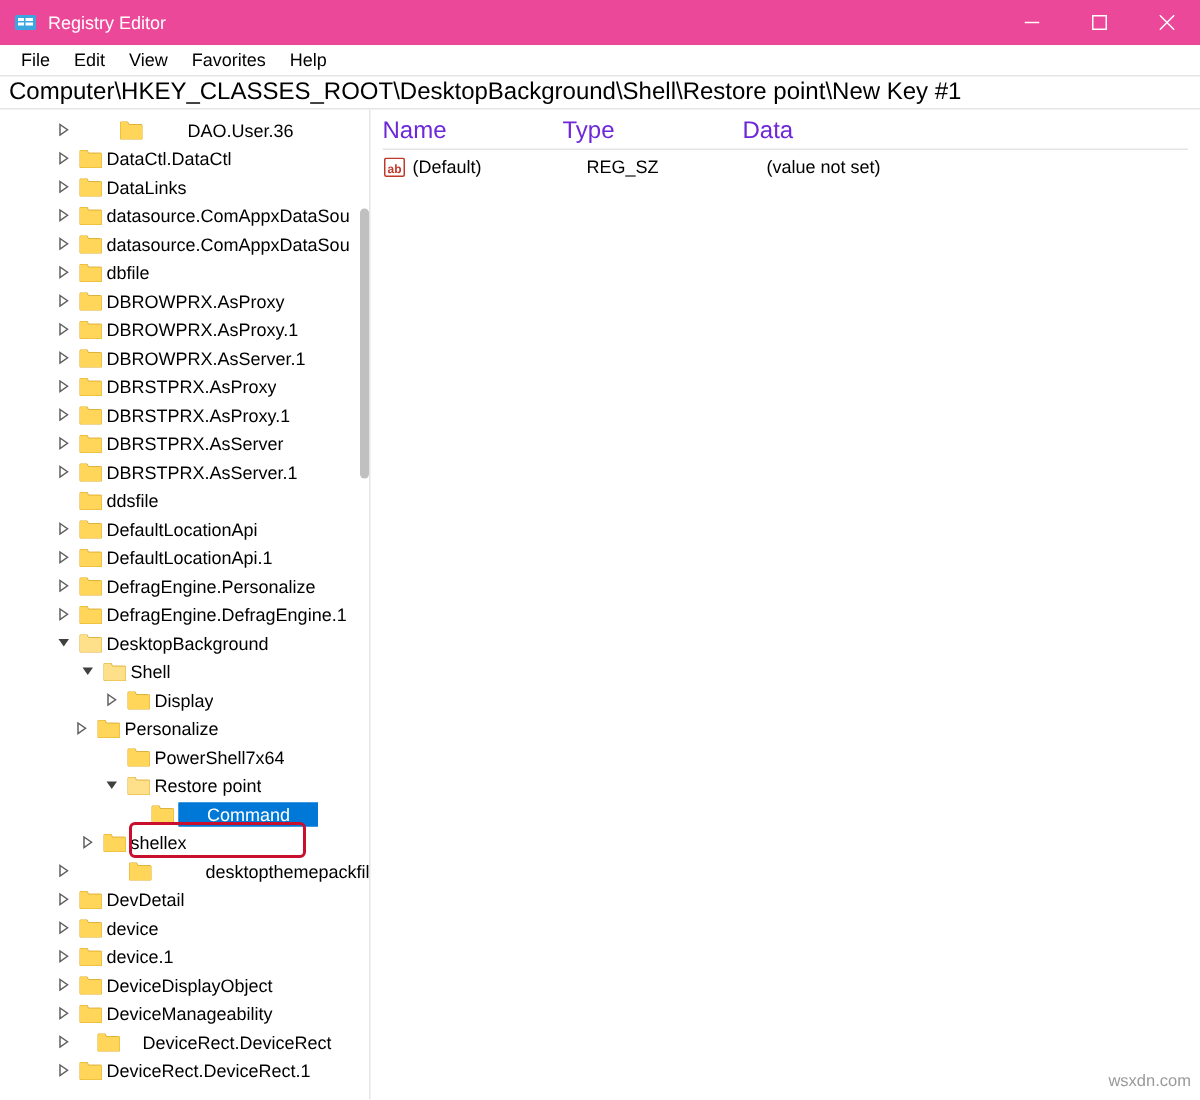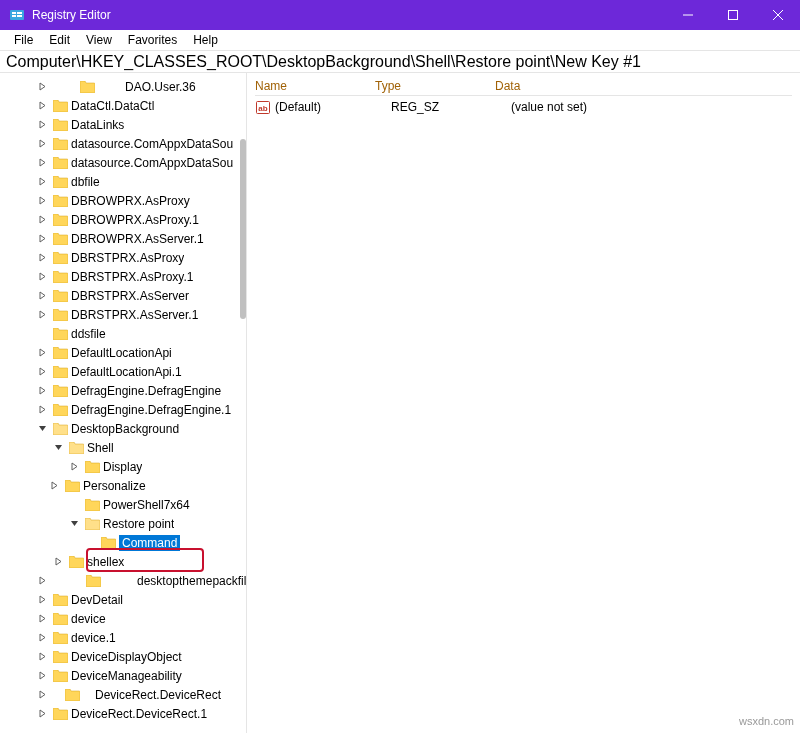--- a/index.html
+++ b/index.html
@@ -1,35 +1,35 @@
 <!DOCTYPE html>
 <html><head>
 <meta charset="utf-8">
 <style>
 * { box-sizing: border-box; margin: 0; padding: 0; font-family: "Segoe UI", Tahoma, sans-serif; }
 body { background: #fff; width: 800px; height: 733px; overflow: hidden; font-size: 12px; color: #000; }
-.titlebar { background: #6d28d9; color: #fff; height: 30px; display: flex; align-items: center; padding-left: 8px; }
+.titlebar { background: #ec4899; color: #fff; height: 30px; display: flex; align-items: center; padding-left: 8px; }
 .titlebar .icon-slot { width: 18px; height: 18px; margin-right: 6px; display: flex; align-items: center; justify-content: center; }
 .titlebar .title { flex: 1; font-size: 12px; }
 .titlebar .win-btns { display: flex; }
 .titlebar .win-btn { width: 45px; height: 30px; display: flex; align-items: center; justify-content: center; color: #fff; }
 .menubar { height: 21px; display: flex; align-items: center; padding: 0 6px; border-bottom: 1px solid #e5e5e5; }
 .menubar .menu-item { padding: 2px 8px; font-size: 12px; }
 .addressbar { height: 22px; border-bottom: 1px solid #e5e5e5; padding: 2px 6px; font-size: 16px; display: flex; align-items: center; }
 .main { display: flex; height: calc(733px - 30px - 21px - 22px); }
 .tree-pane { width: 247px; border-right: 1px solid #e5e5e5; overflow: hidden; position: relative; padding-top: 4px; }
 .tree-scroll { position: absolute; right: 0; top: 10%; width: 6px; height: 180px; background: #c0c0c0; border-radius: 3px; }
 .tree-node { display: flex; align-items: center; height: 19px; white-space: nowrap; padding-left: 0; }
 .exp { width: 14px; text-align: center; font-size: 10px; color: #666; flex-shrink: 0; }
 .fold { width: 16px; height: 14px; flex-shrink: 0; display: flex; align-items: center; justify-content: center; margin-right: 3px; }
 .tn-label { font-size: 12px; }
-.editing { background: #0078d7; color: #fff; padding: 0 2px; border: 1px solid #0078d7; }
+.editing { background: #0078d7; color: #fff; padding: 0 18px; border: 1px solid #0078d7; }
 .highlight-box { position: absolute; border: 2px solid #c8102e; border-radius: 4px; pointer-events: none; }
 .details-pane { flex: 1; padding: 4px 8px; }
-.dp-head { display: flex; font-size: 12px; color: #a16207; border-bottom: 1px solid #e5e5e5; }
+.dp-head { display: flex; font-size: 16px; color: #6d28d9; border-bottom: 1px solid #e5e5e5; }
 .dp-col { padding: 2px 0; }
 .dp-col.name { width: 120px; }
 .dp-col.type { width: 120px; }
 .dp-col.data { flex: 1; }
 .dp-row { display: flex; align-items: center; font-size: 12px; padding: 2px 0; }
 .val-icon { width: 16px; height: 14px; margin-right: 4px; display: flex; align-items: center; justify-content: center; }
 .watermark { position: absolute; right: 6px; bottom: 6px; font-size: 11px; color: #999; }
 svg { display: block; }
 .trunc { overflow: hidden; text-overflow: clip; }
 </style>
@@ -292,21 +292,21 @@
         <span class="exp">
           <svg width="9" height="9">
             <path d="M2 1 L7 4.5 L2 8 Z" fill="none" stroke="#606060" stroke-width="1"></path>
           </svg>
         </span>
         <span class="fold">
           <svg width="15" height="12" viewBox="0 0 15 12">
             <path d="M0 2 L0 11 Q0 12 1 12 L14 12 Q15 12 15 11 L15 3 Q15 2 14 2 L6 2 L5 0 L1 0 Q0 0 0 1 Z" fill="#ffd65a" stroke="#d4a016" stroke-width="0.5"></path>
           </svg>
         </span>
-        <span class="tn-label trunc">DefragEngine.DefragEngine</span>
+        <span class="tn-label trunc">DefragEngine.Personalize</span>
       </div>
       <div class="tree-node" style="padding-left: 38px;">
         <span class="exp">
           <svg width="9" height="9">
             <path d="M2 1 L7 4.5 L2 8 Z" fill="none" stroke="#606060" stroke-width="1"></path>
           </svg>
         </span>
         <span class="fold">
           <svg width="15" height="12" viewBox="0 0 15 12">
             <path d="M0 2 L0 11 Q0 12 1 12 L14 12 Q15 12 15 11 L15 3 Q15 2 14 2 L6 2 L5 0 L1 0 Q0 0 0 1 Z" fill="#ffd65a" stroke="#d4a016" stroke-width="0.5"></path>

